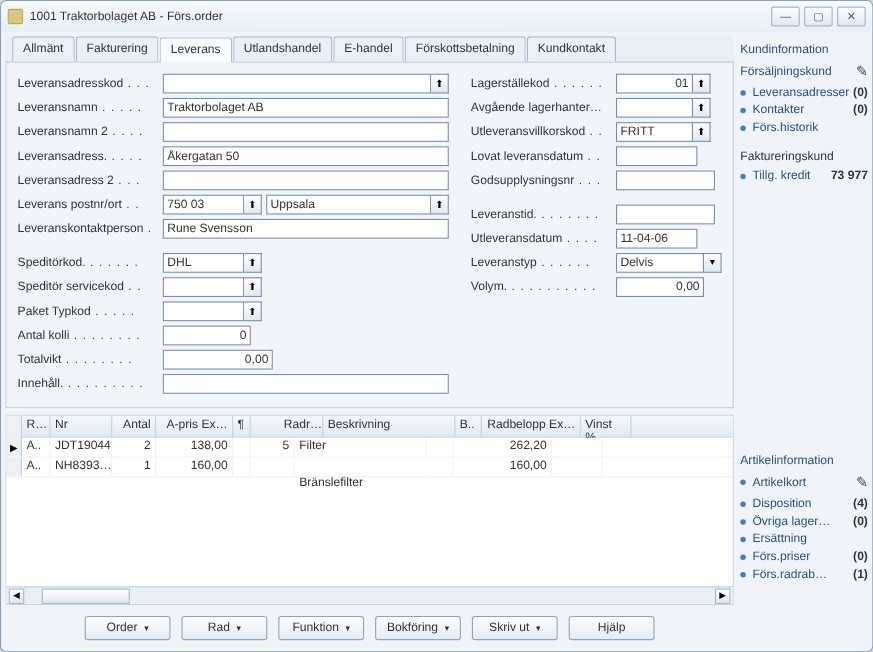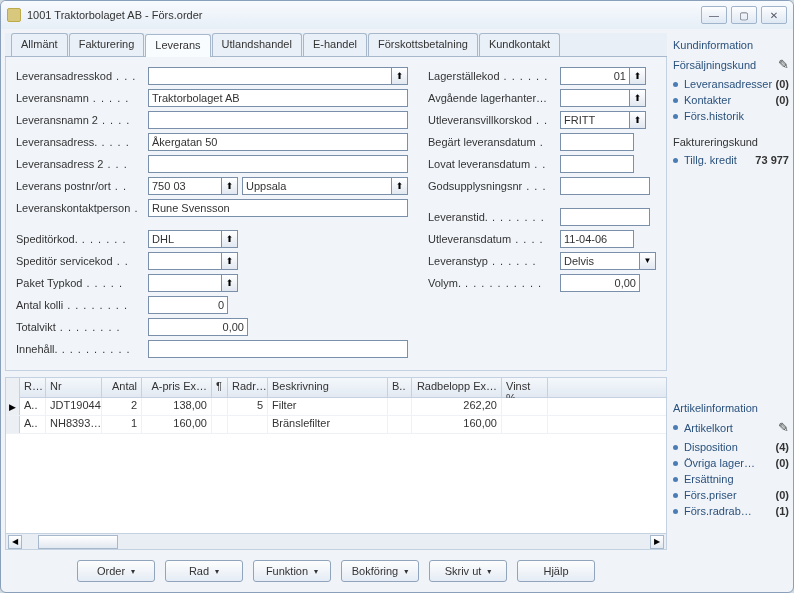--- a/index.html
+++ b/index.html
@@ -32,21 +32,21 @@
 .gh { border-right:1px solid #c4d1e0; padding:2px 4px; color:#333; }
 .grid-body { flex:1; background:#fff; overflow:auto; }
 .grid-row { display:flex; height:18px; border-bottom:1px solid #eef2f7; }
 .gc { border-right:1px solid #eef2f7; padding:1px 4px; color:#333; }
 .scrollbar-h { height:16px; background:#e9eef5; border-top:1px solid #c4d1e0; display:flex; align-items:center; padding:0 2px; gap:2px;}
 .scroll-btn { width:14px; height:14px; border:1px solid #a7b8cc; background:linear-gradient(#fff,#e2e8f1); display:flex; align-items:center; justify-content:center; font-size:8px; cursor:pointer;}
 .scroll-thumb { height:14px; width:80px; border:1px solid #a7b8cc; background:linear-gradient(#fff,#e2e8f1); margin-left:14px; cursor:pointer;}
 .footer-btns { display:flex; justify-content:center; gap:10px; padding:10px 0 6px 0; }
 .f-btn { width:78px; height:22px; border:1px solid #90a4bc; border-radius:3px; background:linear-gradient(#fdfdfd,#e5ecf5); display:flex; align-items:center; justify-content:center; color:#333; cursor:pointer; position:relative;}
 .f-btn.drop::after { content:"▾"; font-size:8px; margin-left:6px;}
-.right-col { width:150px; display:flex; flex-direction:column; gap:21px; padding-top:6px;}
+.right-col { width:150px; display:flex; flex-direction:column; gap:10px; padding-top:6px;}
 .panel-title { color:#2a517d; font-weight:normal; margin-bottom:6px;}
 .info-list { display:flex; flex-direction:column; gap:4px; }
 .info-row { display:flex; align-items:center; }
 .info-row .link { color:#2a517d; cursor:pointer; flex:1;}
 .info-row .badge { color:#333; font-weight:bold;}
 .bullet { width:5px; height:5px; background:#4a7db5; border-radius:50%; margin-right:6px;}
 .pencil { font-size:13px; color:#444; cursor:pointer;}
 .row-sel { width:14px; background:#eceff4; border-right:1px solid #c4d1e0; display:flex; align-items:center; justify-content:center; font-size:9px;}
 .gh.num, .gc.num { text-align:right; }
 .col .row .fill { flex:1; }
@@ -156,25 +156,20 @@
               <div class="lbl"><span>Avgående lagerhanter…</span></div>
               <input class="inp" style="width: 70px; flex: 0 0 70px;" value="">
               <div class="lookup-btn">⬆</div>
             </div>
           <div class="row">
               <div class="lbl"><span>Utleveransvillkorskod</span><span class="dots"> . .</span></div>
               <input class="inp" style="width: 70px; flex: 0 0 70px;" value="FRITT">
               <div class="lookup-btn">⬆</div>
             </div>
           <div class="row">
-              <div class="lbl"><span>Begärt leveransdatum</span><span class="dots"> .</span></div>
-              <input class="inp small" value="" style="">
-              <div class="fill"></div>
-            </div>
-          <div class="row">
               <div class="lbl"><span>Lovat leveransdatum</span><span class="dots"> . .</span></div>
               <input class="inp small" value="" style="">
               <div class="fill"></div>
             </div>
           <div class="row">
               <div class="lbl"><span>Godsupplysningsnr</span><span class="dots"> . . .</span></div>
               <input class="inp small" style="width: 90px; flex: 0 0 90px;" value="">
               <div class="fill"></div>
             </div>
           <div class="row" style="height:8px"></div>
@@ -203,21 +198,21 @@
       </div>
 
       <div class="grid-panel">
         <div class="grid-head" id="ghead">
             <div class="row-sel" style="height: 20px;"></div>
             <div class="gh" style="width: 26px;">R…</div>
             <div class="gh" style="width: 56px;">Nr</div>
             <div class="gh num" style="width: 40px;">Antal</div>
             <div class="gh num" style="width: 70px;">A-pris Ex…</div>
             <div class="gh" style="width: 16px;">¶</div>
-            <div class="gh" style="width: 40px;">Radr…</div>
+            <div class="gh" style="width: 40px; margin-left: 26px;">Radr…</div>
             <div class="gh" style="width: 120px;">Beskrivning</div>
             <div class="gh" style="width: 24px;">B..</div>
             <div class="gh num" style="width: 90px;">Radbelopp Ex…</div>
             <div class="gh" style="width: 46px;">Vinst %</div>
           </div>
         <div class="grid-body" id="gbody">
             <div class="grid-row">
               <div class="row-sel">▶</div>
               <div class="gc" style="width: 26px;">A..</div>
               <div class="gc" style="width: 56px;">JDT19044</div>
@@ -231,21 +226,21 @@
               <div class="gc" style="width: 46px;"></div>
             </div>
             <div class="grid-row">
               <div class="row-sel"></div>
               <div class="gc" style="width: 26px;">A..</div>
               <div class="gc" style="width: 56px;">NH8393…</div>
               <div class="gc num" style="width: 40px;">1</div>
               <div class="gc num" style="width: 70px;">160,00</div>
               <div class="gc" style="width: 16px;"></div>
               <div class="gc num" style="width: 40px;"></div>
-              <div class="gc" style="width: 120px;">Bränslefilter</div>
+              <div class="gc" style="width: 120px; margin-top: 16px;">Bränslefilter</div>
               <div class="gc" style="width: 24px;"></div>
               <div class="gc num" style="width: 90px;">160,00</div>
               <div class="gc" style="width: 46px;"></div>
             </div>
           </div>
         <div class="scrollbar-h">
           <div class="scroll-btn">◀</div>
           <div class="scroll-thumb"></div>
           <div style="flex:1"></div>
           <div class="scroll-btn">▶</div>

